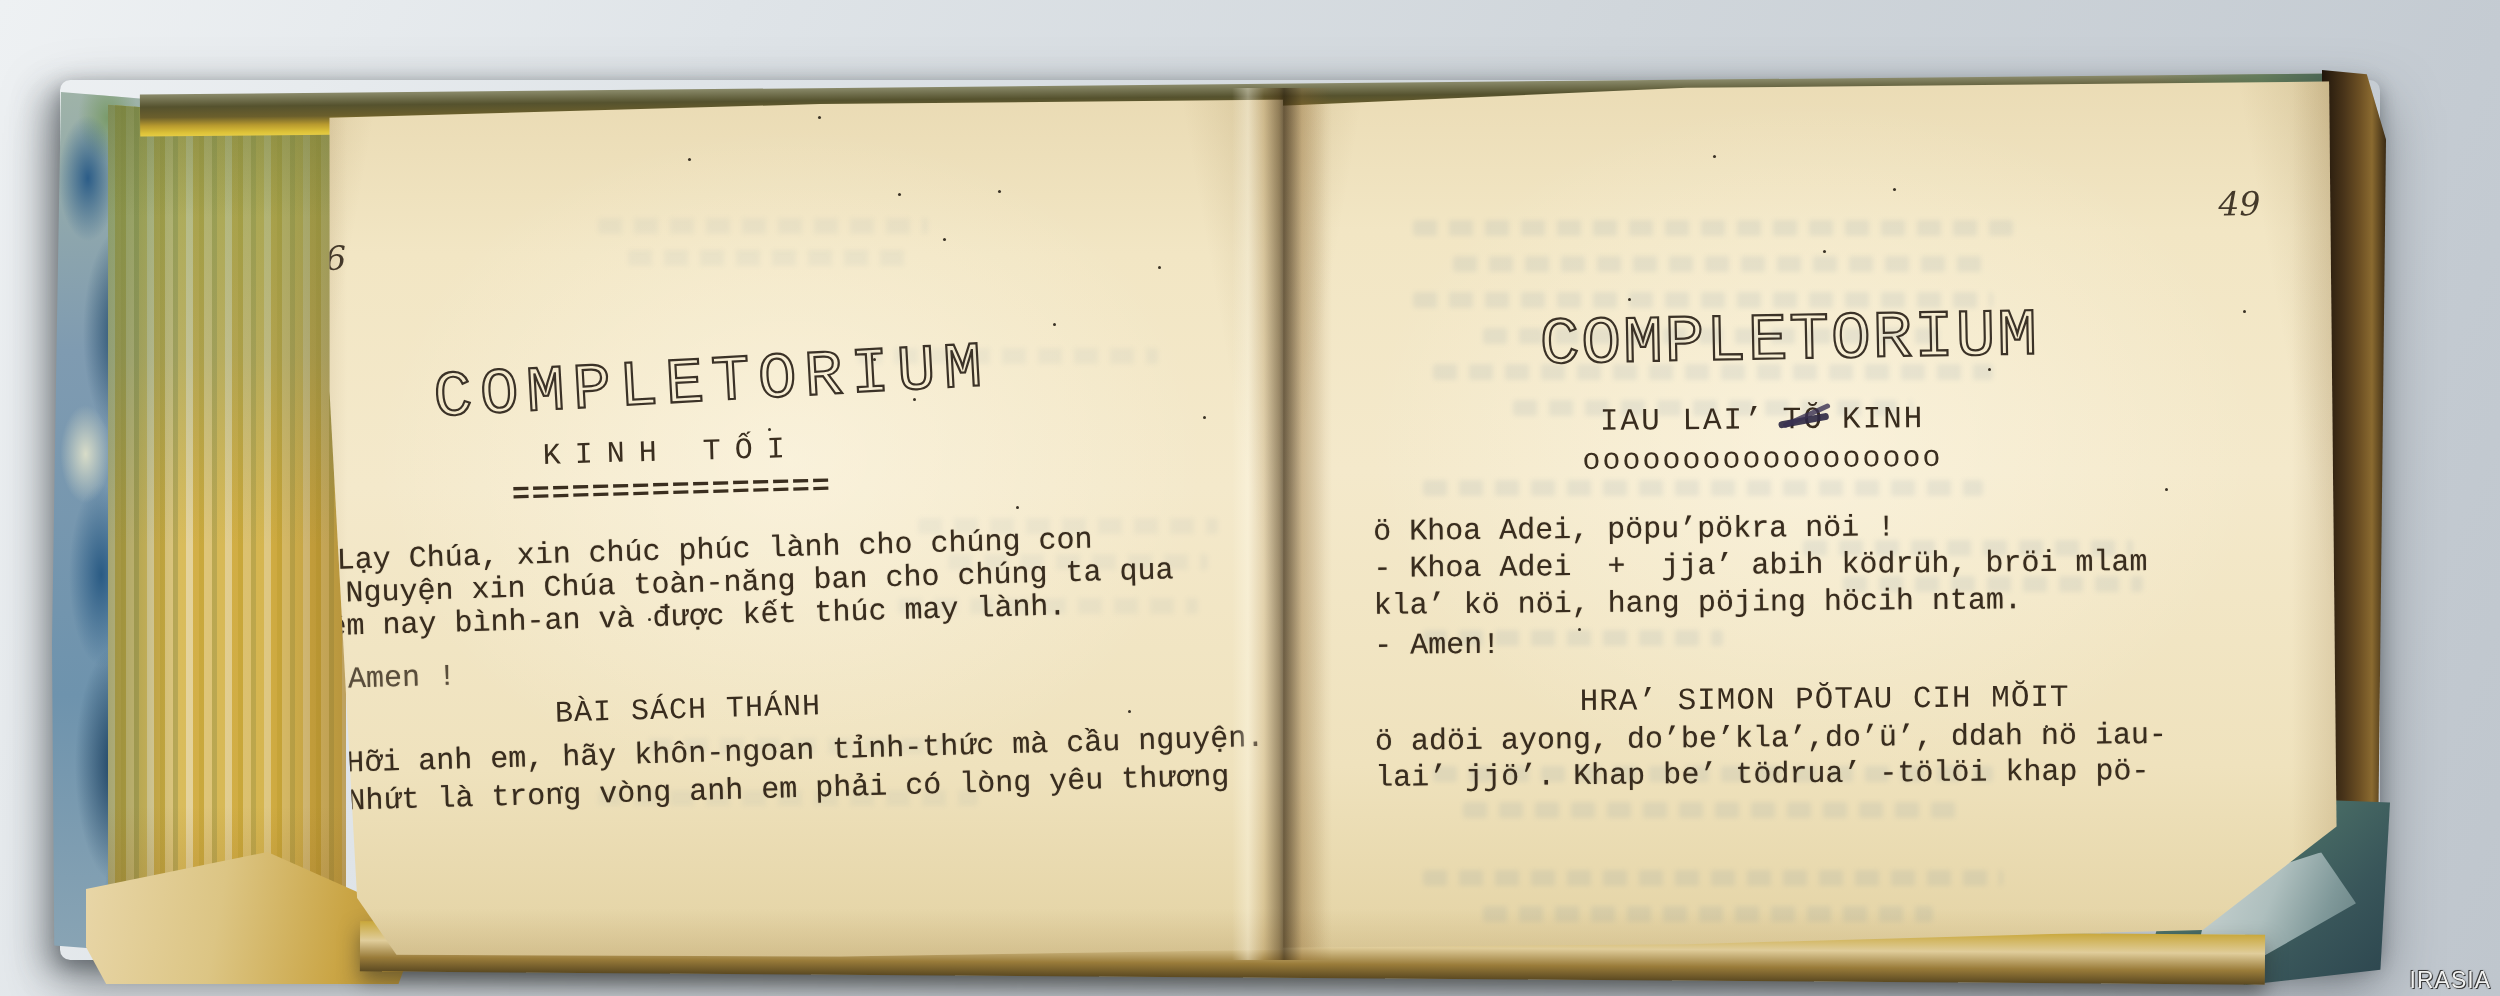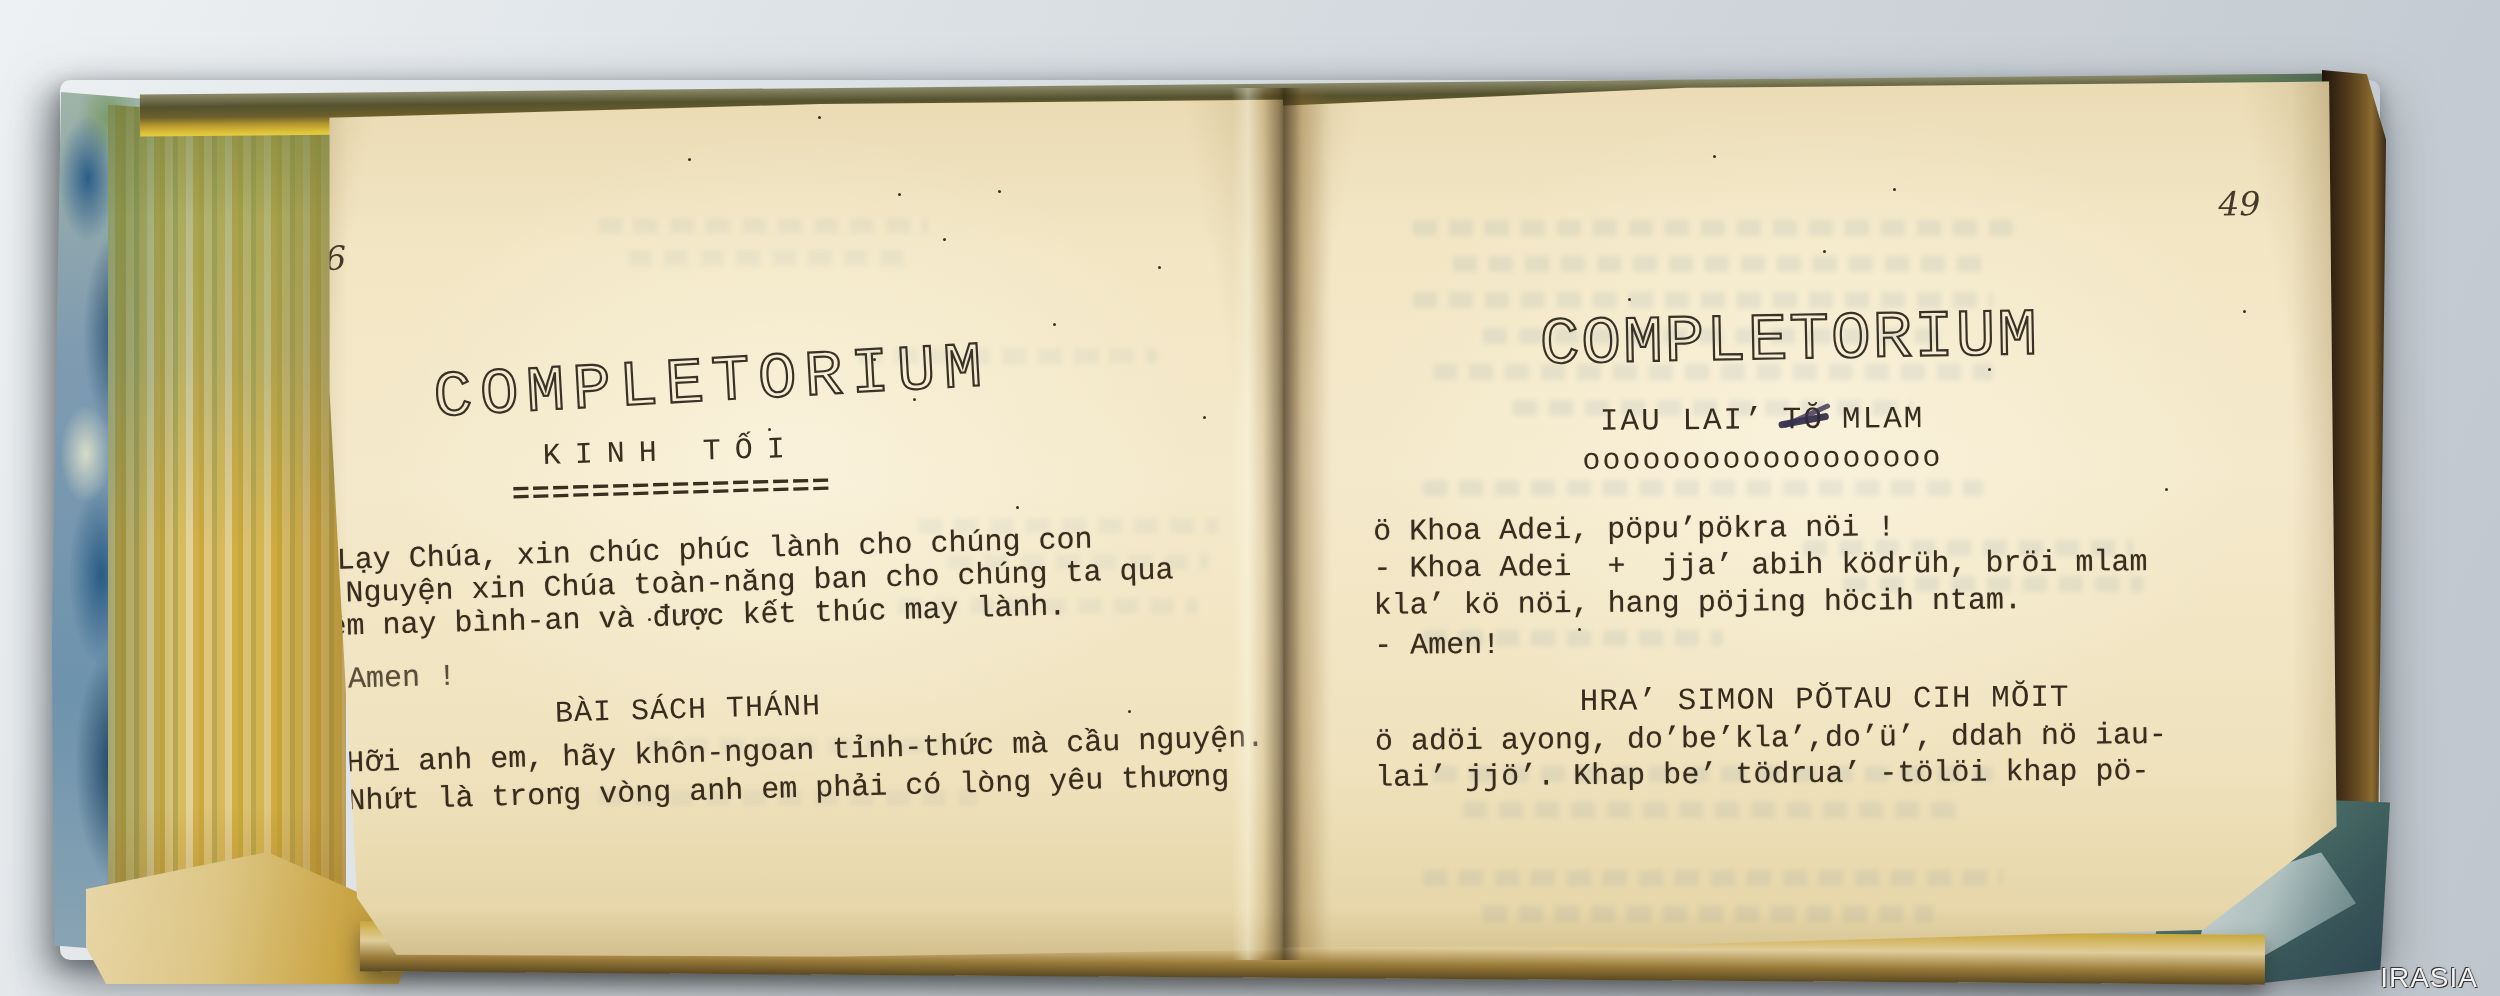--- a/index.html
+++ b/index.html
@@ -108,21 +108,21 @@
     background:repeating-linear-gradient(90deg,rgba(100,132,156,.55) 0 24px,rgba(100,132,156,0) 24px 36px);}
   .g-r{opacity:.2;}
   .g-l{opacity:.12;}
   .specks{position:absolute;width:3px;height:3px;border-radius:50%;background:transparent;}
   .specks-left{left:0;top:0;box-shadow:390px 60px #3a3226,600px 95px #3a3226,645px 140px #3a3226,700px 92px #3a3226,
     755px 225px #3a3226,860px 168px #3a3226,520px 18px #3a3226,470px 330px #3a3226,905px 318px #3a3226,
     350px 520px #3a3226,718px 408px #3a3226,830px 612px #3a3226,262px 688px #3a3226,575px 260px #3a3226,615px 300px #3a3226;}
   .specks-right{left:0;top:0;box-shadow:430px 85px #3a3226,610px 118px #3a3226,345px 228px #3a3226,705px 298px #3a3226,
     882px 418px #3a3226,295px 558px #3a3226,762px 655px #3a3226,540px 180px #3a3226,960px 240px #3a3226;}
 
-  .watermark{position:absolute;right:22px;bottom:2px;z-index:5;font-size:28px;letter-spacing:1px;color:#f0f1f0;
+  .watermark{position:absolute;right:9px;bottom:2px;z-index:5;font-size:23px;letter-spacing:1px;color:#f0f1f0;
     text-shadow:0 0 2px #2a2a2a,1px 1px 0 #3c3c3c,-1px -1px 0 #3c3c3c;}
   svg text{font-family:"Liberation Mono","DejaVu Sans Mono",monospace;}
 </style>
 </head>
 <body>
 
 <div class="scene">
   <div class="book-shadow"></div>
   <div class="book">
 
@@ -197,21 +197,21 @@
 
       <div class="content content-right typed">
         <div class="pagenum num67">49</div>
 
         <div class="title-wrap title-right">
           <svg width="540" height="84">
             <text x="270" y="60" text-anchor="middle" font-size="66" letter-spacing="2" fill="none" stroke="#3b3227" stroke-width="2.2">COMPLETORIUM</text>
           </svg>
         </div>
 
-        <div class="iau typed"><span>IAU LAI’</span><span class="struck">TŎ</span><span>MLAM</span></div>
+        <div class="iau typed"><span>IAU LAI’</span><span class="struck">TŎ</span><span>KINH</span></div>
         <div class="circles">oooooooooooooooooo</div>
 
         <div class="para pr1">
           <div class="line">ö Khoa Adei, pöpu’pökra nöi !</div>
           <div class="line">- Khoa Adei  +  jja’ abih ködrüh, bröi mlam</div>
           <div class="line">kla’ kö nöi, hang pöjing höcih ntam.</div>
           <div class="line">- Amen!</div>
         </div>
 
         <div class="sub-right">HRA’ SIMON PŎTAU  CIH MŎIT</div>

